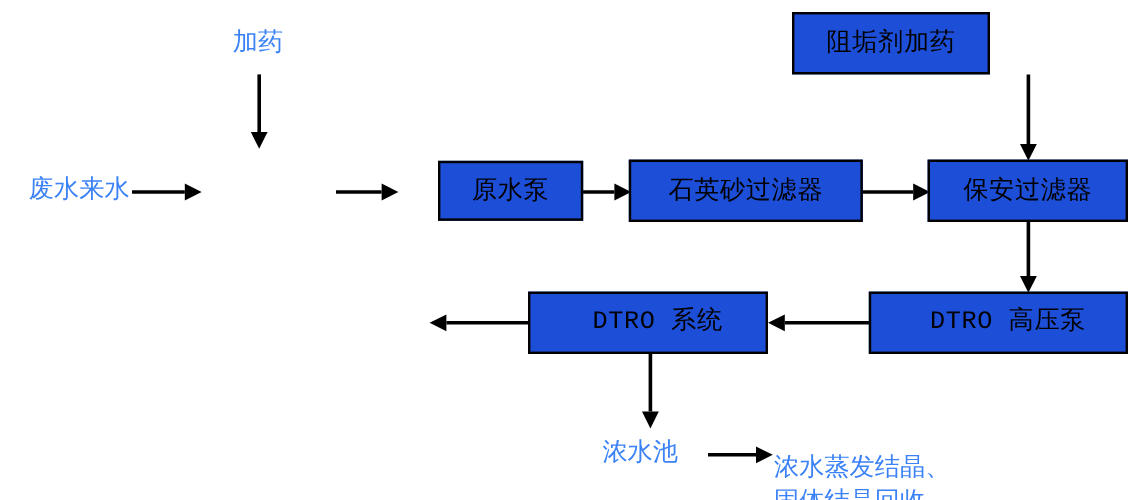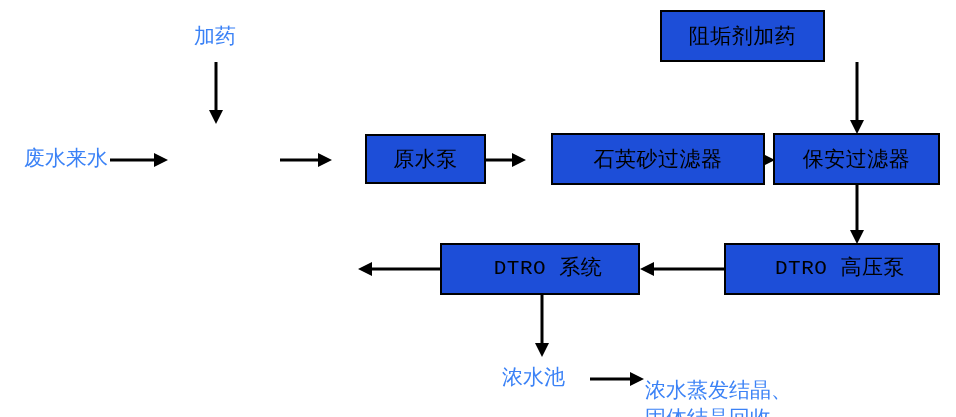--- a/index.html
+++ b/index.html
@@ -152,21 +152,21 @@
 
   <div class="label" style="left:502px; top:363px;text-align:center;">浓水池</div>
 
   <div class="label" style="left:645px; top:352px;margin-top:24px;">浓水蒸发结晶、
 固体结晶回收</div>
 
   <div class="box" style="left:331px; top:134px; width:121px; height:50px;margin-left:34px;">
     <span class="box-label">原水泵</span>
   </div>
 
-  <div class="box" style="left:524px; top:133px; width:214px; height:52px;margin-left:27px;">
+  <div class="box" style="left:524px; top:133px; width:195px; height:52px;">
     <span class="box-label">石英砂过滤器</span>
   </div>
 
   <div class="box" style="left:660px; top:10px; width:165px; height:52px;">
     <span class="box-label">阻垢剂加药</span>
   </div>
 
   <div class="box" style="left:724px; top:243px; width:216px; height:52px;">
     <span class="box-label serif-lead">DTRO 高压泵</span>
   </div>

